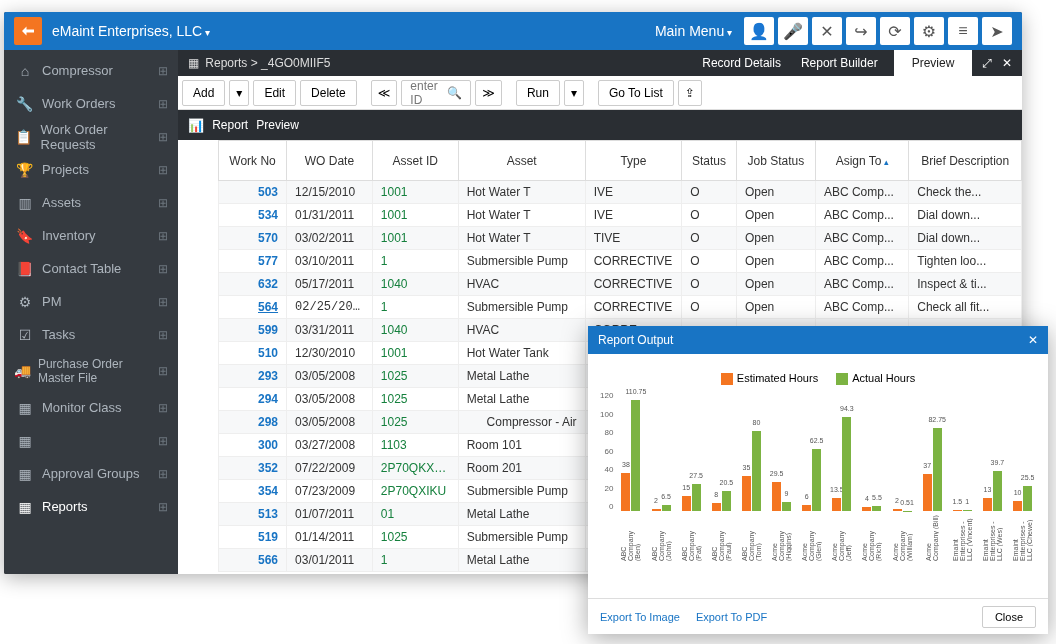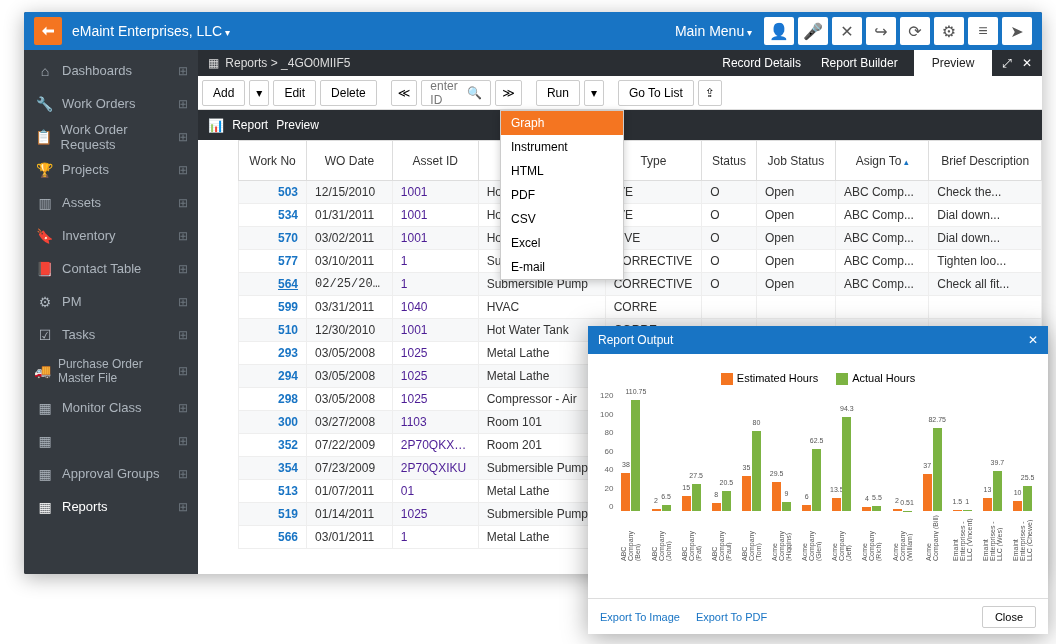--- a/index.html
+++ b/index.html
@@ -1,17 +1,17 @@
 <!DOCTYPE html>
 <html><head>
 <meta charset="utf-8">
 <style>
 * { margin:0; padding:0; box-sizing:border-box; font-family:-apple-system,Helvetica,Arial,sans-serif; }
 body { background:#fff; width:1056px; height:644px; position:relative; overflow:hidden; }
-.app { position:absolute; top:12px; left:24px; width:1018px; height:562px; background:#353a40; box-shadow:0 4px 20px rgba(0,0,0,.3); border-radius:2px; overflow:hidden; }
+.app { position:absolute; top:12px; left:4px; width:1018px; height:562px; background:#353a40; box-shadow:0 4px 20px rgba(0,0,0,.3); border-radius:2px; overflow:hidden; }
 .topbar { height:38px; background:#1874c4; display:flex; align-items:center; padding:0 10px; color:#fff; }
 .logo-box { width:28px; height:28px; background:#f47521; border-radius:2px; display:flex; align-items:center; justify-content:center; margin-right:10px; }
 .logo-box svg { width:18px; height:18px; }
 .company-name { font-size:14px; font-weight:500; }
 .company-name:after { content:" ▾"; font-size:10px; }
 .top-spacer { flex:1; }
 .main-menu { font-size:14px; margin-right:12px; }
 .main-menu:after { content:" ▾"; font-size:10px; }
 .top-icons { display:flex; gap:4px; }
 .top-icon { width:30px; height:28px; background:#fff; border-radius:2px; display:flex; align-items:center; justify-content:center; color:#555; }
@@ -34,21 +34,21 @@
 .tbtn { border:1px solid #ccc; background:#fff; height:26px; padding:0 10px; font-size:12px; display:flex; align-items:center; border-radius:2px; cursor:pointer; }
 .tbtn.narrow { padding:0 6px; }
 .tinput { border:1px solid #ccc; height:26px; padding:0 8px; font-size:12px; color:#777; width:70px; border-radius:2px; display:flex; align-items:center; justify-content:space-between; }
 .preview-bar { height:30px; background:#2a2e33; color:#fff; display:flex; align-items:center; padding:0 10px; font-size:12px; gap:8px; }
 .ico-chart { font-size:13px; }
 .table-wrap { flex:1; overflow:auto; position:relative;margin-left:40px; }
 table { border-collapse:collapse; width:100%; font-size:12px; }
 th { background:#fff; border:1px solid #ddd; padding:6px 8px; font-weight:400; color:#333; height:40px; }
 td { border:1px solid #eee; padding:4px 8px; color:#333; height:22px; white-space:nowrap; overflow:hidden; text-overflow:ellipsis; }
 td.wno { color:#1874c4; font-weight:600; text-align:right; }
-td.link { color:#4c1d95; }
+td.link { color:#15803d; }
 .asort:after { content:" ▴"; color:#1874c4; font-size:9px; }
 tbody tr:nth-child(odd) td { background:#f7f8f9; }
 tbody tr:nth-child(even) td { background:#fff; }
 .dropdown { position:absolute; top:34px; left:302px; width:124px; background:#fff; border:1px solid #ccc; box-shadow:0 2px 8px rgba(0,0,0,.2); z-index:50; }
 .dd-item { padding:5px 10px; font-size:12px; cursor:pointer; }
 .dd-item.sel { background:#f47521; color:#fff; }
 .report-popup { position:absolute; top:326px; left:588px; width:460px; height:308px; background:#fff; box-shadow:0 4px 24px rgba(0,0,0,.35); z-index:100; display:flex; flex-direction:column; }
 .rp-head { height:28px; background:#1874c4; color:#fff; display:flex; align-items:center; padding:0 10px; font-size:12px; }
 .rp-head .close { margin-left:auto; }
 .rp-body { flex:1; padding:18px 12px; position:relative; }
@@ -92,21 +92,21 @@
       <div class="top-icon">⟳</div>
       <div class="top-icon">⚙</div>
       <div class="top-icon">≡</div>
       <div class="top-icon">➤</div>
     </div>
   </div>
   <div class="body-row">
     <div class="sidebar" id="sidebar">
         <div class="side-item">
           <span class="side-ico">⌂</span>
-          <span class="lbl">Dashboards</span>
+          <span class="lbl">Compressor</span>
           <span class="side-plus">⊞</span>
         </div>
         <div class="side-item">
           <span class="side-ico">🔧</span>
           <span class="lbl">Work Orders</span>
           <span class="side-plus">⊞</span>
         </div>
         <div class="side-item">
           <span class="side-ico">📋</span>
           <span class="lbl">Work Order Requests</span>
@@ -192,29 +192,20 @@
             <span>enter ID</span>
             <span>🔍</span>
           </div>
         <div class="tbtn narrow">≫</div>
         <div style="width:6px"></div>
         <div class="tbtn">Run</div>
         <div class="tbtn narrow">▾</div>
         <div style="width:6px"></div>
         <div class="tbtn">Go To List</div>
         <div class="tbtn narrow">⇪</div>
-        <div class="dropdown" id="dropdown">
-            <div class="dd-item sel">Graph</div>
-            <div class="dd-item">Instrument</div>
-            <div class="dd-item">HTML</div>
-            <div class="dd-item">PDF</div>
-            <div class="dd-item">CSV</div>
-            <div class="dd-item">Excel</div>
-            <div class="dd-item">E-mail</div>
-          </div>
       </div>
       <div class="preview-bar">
         <span class="ico-chart">📊</span>
         <span>Report</span>
         <span>Preview</span>
       </div>
       <div class="table-wrap">
         <table>
           <thead>
               <tr id="thead-row">
@@ -268,20 +259,31 @@
                 <td style="max-width: 80px;">03/10/2011</td>
                 <td class="link" style="max-width: 80px;">1</td>
                 <td style="max-width: 140px;">Submersible Pump</td>
                 <td style="max-width: 90px;">CORRECTIVE</td>
                 <td style="max-width: 60px;">O</td>
                 <td style="max-width: 74px;">Open</td>
                 <td style="max-width: 90px;">ABC Comp...</td>
                 <td style="max-width: 110px;">Tighten loo...</td>
               </tr>
               <tr>
+                <td class="wno" style="max-width: 60px;">632</td>
+                <td style="max-width: 80px;">05/17/2011</td>
+                <td class="link" style="max-width: 80px;">1040</td>
+                <td style="max-width: 140px;">HVAC</td>
+                <td style="max-width: 90px;">CORRECTIVE</td>
+                <td style="max-width: 60px;">O</td>
+                <td style="max-width: 74px;">Open</td>
+                <td style="max-width: 90px;">ABC Comp...</td>
+                <td style="max-width: 110px;">Inspect &amp; ti...</td>
+              </tr>
+              <tr>
                 <td class="wno" style="max-width: 60px; text-decoration: underline;">564</td>
                 <td style="max-width: 80px; font-family: Liberation Mono, monospace;">02/25/2011</td>
                 <td class="link" style="max-width: 80px;">1</td>
                 <td style="max-width: 140px;">Submersible Pump</td>
                 <td style="max-width: 90px;">CORRECTIVE</td>
                 <td style="max-width: 60px;">O</td>
                 <td style="max-width: 74px;">Open</td>
                 <td style="max-width: 90px;">ABC Comp...</td>
                 <td style="max-width: 110px;">Check all fit...</td>
               </tr>
@@ -326,21 +328,21 @@
                 <td style="max-width: 90px;">CORR</td>
                 <td style="max-width: 60px;"></td>
                 <td style="max-width: 74px;"></td>
                 <td style="max-width: 90px;"></td>
                 <td style="max-width: 110px;"></td>
               </tr>
               <tr>
                 <td class="wno" style="max-width: 60px;">298</td>
                 <td style="max-width: 80px;">03/05/2008</td>
                 <td class="link" style="max-width: 80px;">1025</td>
-                <td style="max-width: 140px;">Compressor - Air</td>
+                <td style="max-width: 140px; text-align: right;">Compressor - Air</td>
                 <td style="max-width: 90px;">CORR</td>
                 <td style="max-width: 60px;"></td>
                 <td style="max-width: 74px;"></td>
                 <td style="max-width: 90px;"></td>
                 <td style="max-width: 110px;"></td>
               </tr>
               <tr>
                 <td class="wno" style="max-width: 60px;">300</td>
                 <td style="max-width: 80px;">03/27/2008</td>
                 <td class="link" style="max-width: 80px;">1103</td>

